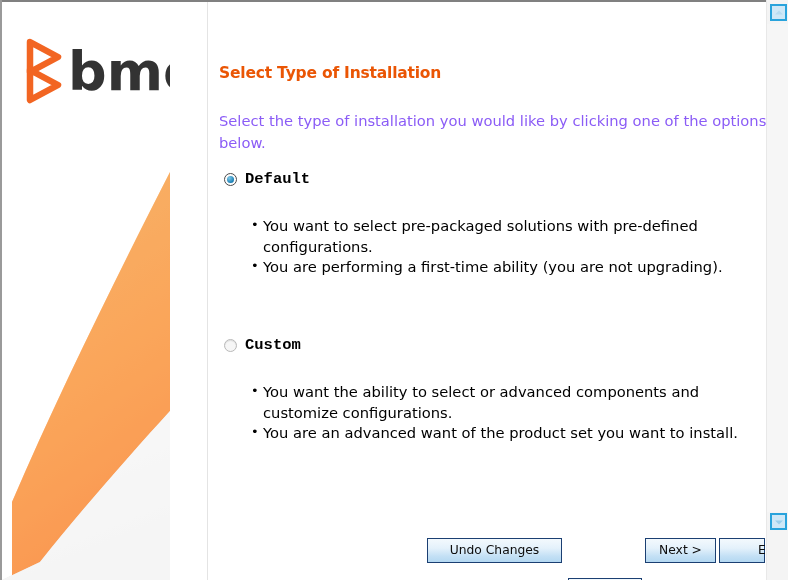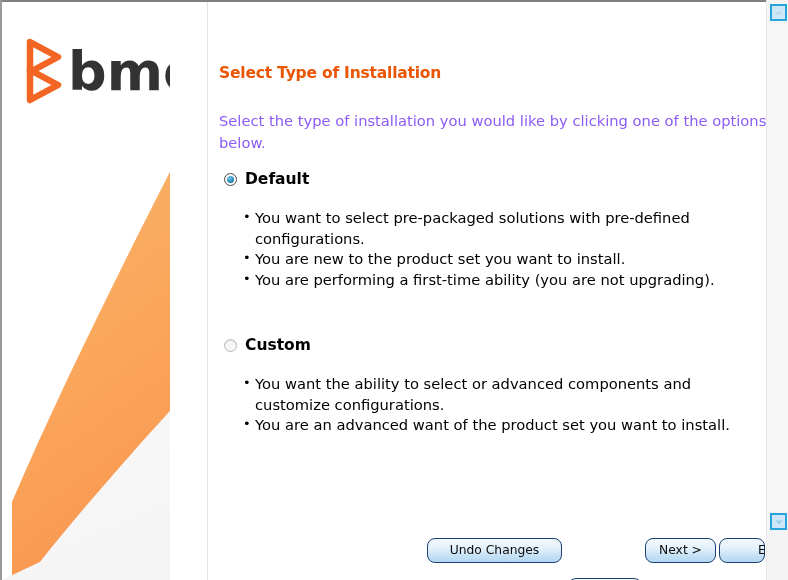--- a/index.html
+++ b/index.html
@@ -131,24 +131,25 @@
     background: radial-gradient(circle at 35% 30%, #7ec8e8 0%, #1a7fb5 70%, #0f5f8c 100%);
   }
   .option-label {
     position: absolute;
     left: 26px;
     top: 0;
     font-size: 15.5px;
     font-weight: bold;
     color: #000000;
     white-space: nowrap;
+    font-family: Liberation Mono, monospace;
   }
 
   .bullets {
-    margin: 0;
+    margin: 8px;
     padding: 0;
     list-style: none;
     position: relative;
     top: 14px;
   }
   .bullets li {
     position: relative;
     padding-left: 36px;
     font-size: 14.7px;
     color: #000000;
@@ -171,21 +172,21 @@
     top: 536px;
     width: 558px;
     height: 32px;
   }
   .btn {
     position: absolute;
     top: 0;
     height: 25px;
     box-sizing: border-box;
     border: 1px solid #1b3f72;
-    border-radius: 8px;
+    border-radius: 0;
     background: linear-gradient(to bottom, #f3f9fd 0%, #e4f1fb 40%, #c3e0f5 75%, #b4d8f2 100%);
     font-family: "DejaVu Sans", "Liberation Sans", sans-serif;
     font-size: 12.3px;
     color: #0d0d0d;
     text-align: center;
     line-height: 23px;
     white-space: nowrap;
     cursor: default;
     padding: 0;
   }
@@ -301,21 +302,20 @@
 
     <div id="intro">Select the type of installation you would like by clicking one of the options below.</div>
 
     <div class="option" id="option-default">
       <div class="option-head">
         <span class="radio on"></span>
         <span class="option-label">Default</span>
       </div>
       <ul class="bullets">
         <li>You want to select pre-packaged solutions with pre-defined configurations.</li>
-        <li>You are new to the product set you want to install.</li>
         <li>You are performing a first-time ability (you are not upgrading).</li>
       </ul>
     </div>
 
     <div class="option" id="option-custom">
       <div class="option-head">
         <span class="radio off"></span>
         <span class="option-label">Custom</span>
       </div>
       <ul class="bullets">

